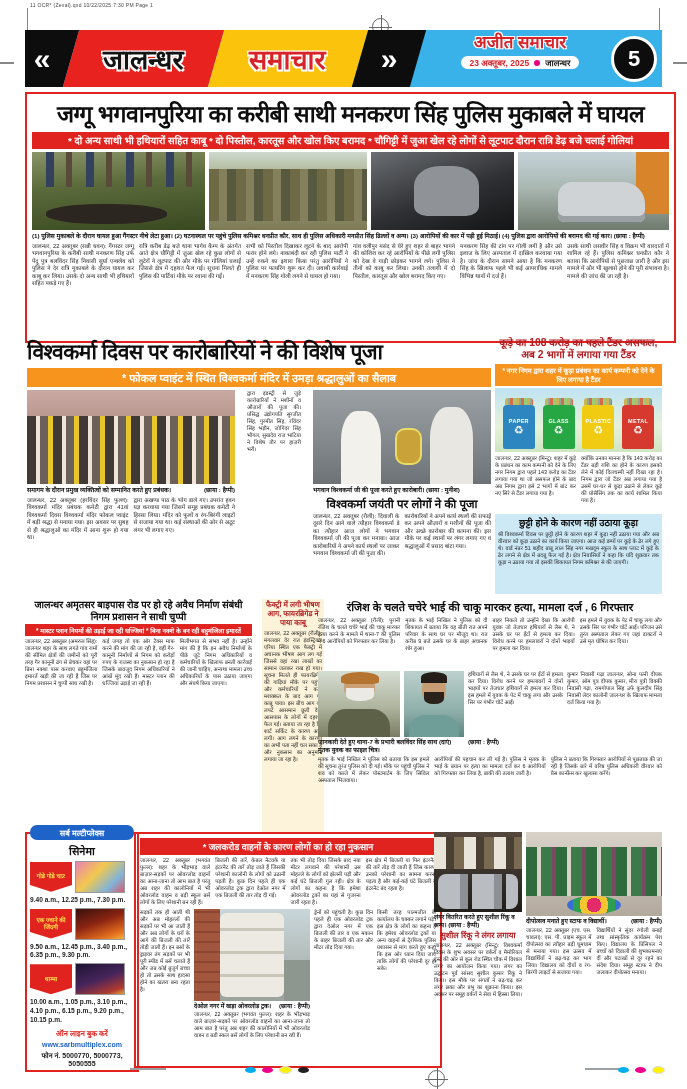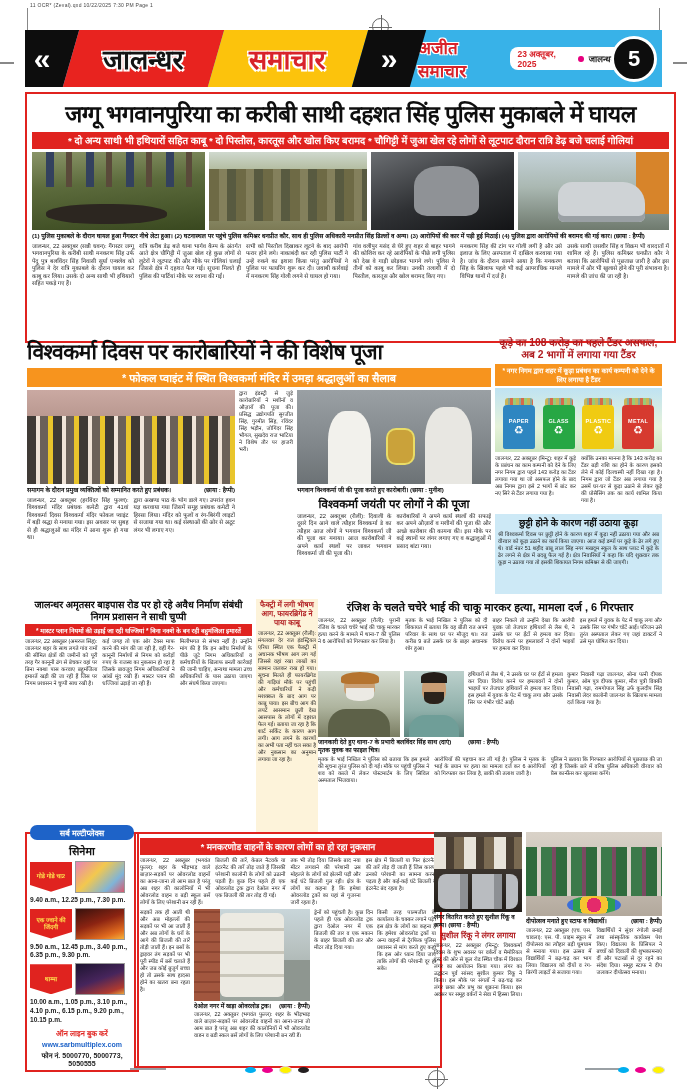--- a/index.html
+++ b/index.html
@@ -21,21 +21,21 @@
   .mh-arrows{display:flex;flex:0 0 405px;transform:skewX(-16deg);margin-left:-12px;}
   .seg{display:flex;align-items:center;justify-content:center;}
   .seg-bk{background:#0d0d0d;color:#fff;width:58px;font-size:30px;font-weight:bold;}
   .seg-rd{background:#e8231f;flex:1;}
   .seg-yl{background:#fcc30c;flex:1;}
   .unskew{transform:skewX(16deg);white-space:nowrap;}
   .mh-city{font-size:27px;font-weight:bold;color:#141414;
      text-shadow:-1.5px -1.5px 0 #fff,1.5px -1.5px 0 #fff,-1.5px 1.5px 0 #fff,1.5px 1.5px 0 #fff;}
   .mh-section{font-size:27px;font-weight:bold;color:#d8232a;
      text-shadow:-1.5px -1.5px 0 #fff,1.5px -1.5px 0 #fff,-1.5px 1.5px 0 #fff,1.5px 1.5px 0 #fff;}
-  .mh-right{flex:1;display:flex;flex-direction:row;align-items:center;gap:3px;padding-right:40px;}
+  .mh-right{flex:1;display:flex;flex-direction:column;align-items:center;gap:3px;padding-right:40px;}
   .mh-brand{font-size:17px;font-weight:bold;color:#d8232a;
      text-shadow:-1px -1px 0 #fff,1px -1px 0 #fff,-1px 1px 0 #fff,1px 1px 0 #fff;}
   .mh-dateline{display:flex;align-items:center;gap:5px;background:#fff;border-radius:8px;padding:1px 8px;}
   .mh-date{font-size:8.5px;font-weight:bold;color:#d8232a;}
   .mh-dot{width:6px;height:6px;border-radius:50%;background:#e6007e;}
   .mh-loc{font-size:8.5px;font-weight:bold;color:#222;}
   .mh-pgno{position:absolute;right:5px;top:50%;transform:translateY(-50%);width:40px;height:40px;border-radius:50%;
      background:#0d0d0d;border:3px solid #fff;color:#fff;font-size:22px;font-weight:bold;
      display:flex;align-items:center;justify-content:center;}
   
@@ -157,21 +157,21 @@
       <div class="mh-dateline">
         <span class="mh-date">23 अक्तूबर, 2025</span>
         <span class="mh-dot"></span>
         <span class="mh-loc">जालन्धर</span>
       </div>
     </div>
     <div class="mh-pgno">5</div>
   </div>
 
   <div class="abs storybox clip" style="left:25px;top:92px;width:637px;height:241px;padding:3px 5px;">
-    <div class="b clip" style="font-size:23px;text-align:center;white-space:nowrap;letter-spacing:-0.5px;color:#0e0e0e;">जग्गू भगवानपुरिया का करीबी साथी दहशत सिंह पुलिस मुकाबले में घायल</div>
+    <div class="b clip" style="font-size:23px;text-align:center;white-space:nowrap;letter-spacing:-0.5px;color:#0e0e0e;">जग्गू भगवानपुरिया का करीबी साथी मनकरण सिंह पुलिस मुकाबले में घायल</div>
     <div class="redstrip clip" style="font-size:9.8px;padding:2px 3px;margin:3px 0;white-space:nowrap;">* दो अन्य साथी भी हथियारों सहित काबू * दो पिस्तौल, कारतूस और खोल किए बरामद * चौगिट्टी में जुआ खेल रहे लोगों से लूटपाट दौरान रात्रि डेढ़ बजे चलाई गोलियां</div>
     <div style="display:flex;gap:4px;height:78px;">
       <div class="ph ph-grass" style="flex:1.15;">
           <span class="legs"></span>
           <span class="lying"></span>
         </div>
       <div class="ph ph-police" style="flex:1.05;">
           <span class="crowd"></span>
         </div>
       <div class="ph ph-car-in" style="flex:0.95;">
@@ -189,21 +189,21 @@
       <div class="body6 j">सभी को पिस्तौल दिखाकर लूटने के बाद आरोपी फरार होने लगे। नाकाबंदी कर रही पुलिस पार्टी ने उन्हें रुकने का इशारा किया परंतु आरोपियों ने पुलिस पर फायरिंग शुरू कर दी। जवाबी कार्रवाई में मनकरण सिंह गोली लगने से घायल हो गया।</div>
       <div class="body6 j">गांव वलीपुर मसंद से घेरे हुए शहर से बाहर भागने की कोशिश कर रहे आरोपियों के पीछे लगी पुलिस को देख वे गाड़ी छोड़कर भागने लगे। पुलिस ने तीनों को काबू कर लिया। उनकी तलाशी में दो पिस्तौल, कारतूस और खोल बरामद किए गए।</div>
       <div class="body6 j">मनकरण सिंह की टांग पर गोली लगी है और उसे इलाज के लिए अस्पताल में दाखिल करवाया गया है। जांच के दौरान सामने आया है कि मनकरण सिंह के खिलाफ पहले भी कई आपराधिक मामले विभिन्न थानों में दर्ज हैं।</div>
       <div class="body6 j">उसके साथी जसवीर सिंह व विक्रम भी वारदातों में शामिल रहे हैं। पुलिस कमिश्नर धनप्रीत कौर ने बताया कि आरोपियों से पूछताछ जारी है और इस मामले में और भी खुलासे होने की पूरी संभावना है। मामले की जांच की जा रही है।</div>
     </div>
   </div>
 
   <div class="abs clip" style="left:27px;top:337px;width:464px;height:259px;">
     <div class="b clip" style="font-size:21px;white-space:nowrap;letter-spacing:-0.5px;color:#0e0e0e;">विश्वकर्मा दिवस पर कारोबारियों ने की विशेष पूजा</div>
     <div class="orangestrip clip" style="font-size:11px;padding:2px 3px;margin:3px 0;white-space:nowrap;">* फोकल प्वाइंट में स्थित विश्वकर्मा मंदिर में उमड़ा श्रद्धालुओं का सैलाब</div>
-    <div style="display:flex;gap:4px;">
+    <div style="display:flex;gap:12px;">
       <div style="width:208px;">
         <div class="ph ph-temple" style="height:94px;">
             <span class="row"></span>
           </div>
         <div style="display:flex;gap:3px;margin-top:2px;">
           <div class="cap clip" style="flex:1;">समागम के दौरान प्रमुख व्यक्तित्वों को सम्मानित करते हुए प्रबंधक।</div>
           <div class="cap" style="white-space:nowrap;">(छाया : हैप्पी)</div>
         </div>
         <div class="colrow clip" style="margin-top:3px;height:78px;">
           <div class="body6 j">जालन्धर, 22 अक्तूबर (हरविंदर सिंह फुल्ल): विश्वकर्मा मंदिर प्रबंधक कमेटी द्वारा 41वां विश्वकर्मा दिवस विश्वकर्मा मंदिर फोकल प्वाइंट में बड़ी श्रद्धा से मनाया गया। इस अवसर पर सुबह से ही श्रद्धालुओं का मंदिर में आना शुरू हो गया था।</div>
@@ -261,21 +261,21 @@
   <div class="abs clip" style="left:25px;top:599px;width:227px;height:229px;">
     <div class="b j" style="font-size:9.6px;line-height:1.2;text-align:center;color:#0e0e0e;">जालन्धर अमृतसर बाइपास रोड पर हो रहे अवैध निर्माण संबंधी निगम प्रशासन ने साधी चुप्पी</div>
     <div class="redstrip clip" style="font-size:6.4px;padding:1.5px 2px;margin:2px 0;">* मास्टर प्लान नियमों की उड़ाई जा रही धज्जियां * बिना नक्शे के बन रही बहुमंजिला इमारतें</div>
     <div class="colrow clip" style="height:178px;">
       <div class="body5 j">जालन्धर, 22 अक्तूबर (अमरुल सिंह): जालन्धर शहर के साथ लगते गांव रामों की सीमित क्षेत्रों की जमीनों को पूरी तरह गैर कानूनी ढंग से बेचकर वहां पर बिना नक्शा पास करवाए बहुमंजिला इमारतें खड़ी की जा रही हैं जिस पर निगम प्रशासन ने चुप्पी साध रखी है।</div>
       <div class="body5 j">कई जगह तो एक ओर टैक्स माफ करने की मांग की जा रही है, वहीं गैर-कानूनी निर्माणों से निगम को करोड़ों रुपए के राजस्व का नुकसान हो रहा है जिसके बावजूद निगम अधिकारियों ने आंखें मूंद रखी हैं। मास्टर प्लान की धज्जियां उड़ाई जा रही हैं।</div>
       <div class="body5 j">मिलीभगत से संभव नहीं है। उन्होंने मांग की है कि इन अवैध निर्माणों के पीछे जुटे निगम अधिकारियों व कर्मचारियों के खिलाफ बनती कार्रवाई की जानी चाहिए, अन्यथा मामला उच्च अधिकारियों के पास उठाया जाएगा और संघर्ष किया जाएगा।</div>
     </div>
   </div>
 
-  <div class="abs clip" style="left:256px;top:599px;width:58px;height:229px;background:#fdf3da;padding:2px;">
+  <div class="abs clip" style="left:262px;top:599px;width:58px;height:229px;background:#fdf3da;padding:2px;">
     <div class="b maroon" style="font-size:7.4px;line-height:1.2;text-align:center;">फैक्ट्री में लगी भीषण आग, फायरब्रिगेड ने पाया काबू</div>
     <div class="body5 j clip" style="margin-top:2px;height:190px;">जालन्धर, 22 अक्तूबर (रौली): मंगलवार देर रात इंडस्ट्रियल एरिया स्थित एक फैक्ट्री में अचानक भीषण आग लग गई जिससे वहां रखा लाखों का सामान जलकर राख हो गया। सूचना मिलते ही फायरब्रिगेड की गाड़ियां मौके पर पहुंचीं और कर्मचारियों ने कड़ी मशक्कत के बाद आग पर काबू पाया। इस बीच आग की लपटें आसमान छूती देख आसपास के लोगों में दहशत फैल गई। बताया जा रहा है कि शार्ट सर्किट के कारण आग लगी। आग लगने के कारणों का अभी पता नहीं चल सका है और नुकसान का अनुमान लगाया जा रहा है।</div>
   </div>
 
   <div class="abs clip" style="left:318px;top:599px;width:344px;height:229px;">
     <div class="b clip" style="font-size:11px;white-space:nowrap;text-align:center;color:#0e0e0e;">रंजिश के चलते चचेरे भाई की चाकू मारकर हत्या, मामला दर्ज , 6 गिरफ्तार</div>
     <div class="colrow clip" style="margin-top:3px;height:52px;">
       <div class="body5 j">जालन्धर, 22 अक्तूबर (रौली): पुरानी रंजिश के चलते चचेरे भाई की चाकू मारकर हत्या करने के मामले में थाना-7 की पुलिस ने 6 आरोपियों को गिरफ्तार कर लिया है।</div>
       <div class="body5 j">मृतक के भाई निखिल ने पुलिस को दी शिकायत में बताया कि वह बीती रात अपने परिवार के साथ घर पर मौजूद था। रात करीब 9 बजे उसके घर के बाहर अचानक शोर हुआ।</div>
       <div class="body5 j">बाहर निकले तो उन्होंने देखा कि आरोपी युवक जो तेजधार हथियारों से लैस थे, ने उसके घर पर ईंटों से हमला कर दिया। विरोध करने पर हमलावरों ने दोनों भाइयों पर हमला कर दिया।</div>
@@ -325,21 +325,21 @@
       <div class="badge">थाम्मा</div>
       <div class="poster poster3"></div>
     </div>
     <div class="times">10.00 a.m., 1.05 p.m., 3.10 p.m., 4.10 p.m., 6.15 p.m., 9.20 p.m., 10.15 p.m.</div>
     <div class="cin-book">ऑन लाइन बुक करें</div>
     <div class="cin-site">www.sarbmultiplex.com</div>
     <div class="cin-phone">फोन नं. 5000770, 5000773, 5050555</div>
   </div>
 
   <div class="abs storybox clip" style="left:134px;top:832px;width:296px;height:228px;padding:2px 4px;">
-    <div class="redstrip clip" style="font-size:9px;padding:2px;margin:2px 0;">* मनकरणोड वाहनों के कारण लोगों का हो रहा नुकसान</div>
+    <div class="redstrip clip" style="font-size:9px;padding:2px;margin:2px 0;">* जलकरोड वाहनों के कारण लोगों का हो रहा नुकसान</div>
     <div class="colrow clip" style="height:50px;">
       <div class="body5 j">जालन्धर, 22 अक्तूबर (भगवंत फुल्ल): शहर के भीड़भाड़ वाले बाज़ार-सड़कों पर ओवरलोड वाहनों का आना-जाना तो आम बात है परंतु अब शहर की कालोनियों में भी ओवरलोड वाहन व बड़ी स्कूल बसें लोगों के लिए परेशानी बन रही हैं।</div>
       <div class="body5 j">बिजली की तारें, केबल नैटवर्क या इंटरनैट की तारें तोड़ जाते हैं जिसकी परेशानी कालोनी के लोगों को उठानी पड़ती है। कुछ दिन पहले ही एक ओवरलोड ट्रक द्वारा देओल नगर में एक बिजली की तार तोड़ दी गई।</div>
       <div class="body5 j">तक भी तोड़ दिया जिसके बाद नया मीटर लगवाने की परेशानी उस मोहल्ले के लोगों को झेलनी पड़ी और कई घंटे बिजली गुल रही। क्षेत्र के लोगों का कहना है कि हमेशा ओवरलोड ट्रकों का यहां से गुजरना जारी रहता है।</div>
       <div class="body5 j">इस क्षेत्र में बिजली या फिर इंटरनैट की तारें तोड़ दी जाती हैं जिस कारण उनको परेशानी का सामना करना पड़ता है और कई-कई घंटे बिजली व इंटरनैट बंद रहता है।</div>
     </div>
     <div style="display:flex;gap:4px;margin-top:2px;">
       <div class="body5 j clip" style="width:50px;height:130px;">सड़कों तक ही आती थी और अब मोहल्लों की सड़कों पर भी आ जाती हैं और अब लोगों के घरों के आगे की बिजली की तारें तोड़ी जाती हैं। इन बसों के ड्राइवर तंग सड़कों पर भी पूरी स्पीड में बसें चलाते हैं और जब कोई बुजुर्ग बच्चा हो तो उसके साथ हादसा होने का खतरा बना रहता है।</div>
       <div style="width:116px;">
         <div class="ph ph-truck" style="height:92px;">

